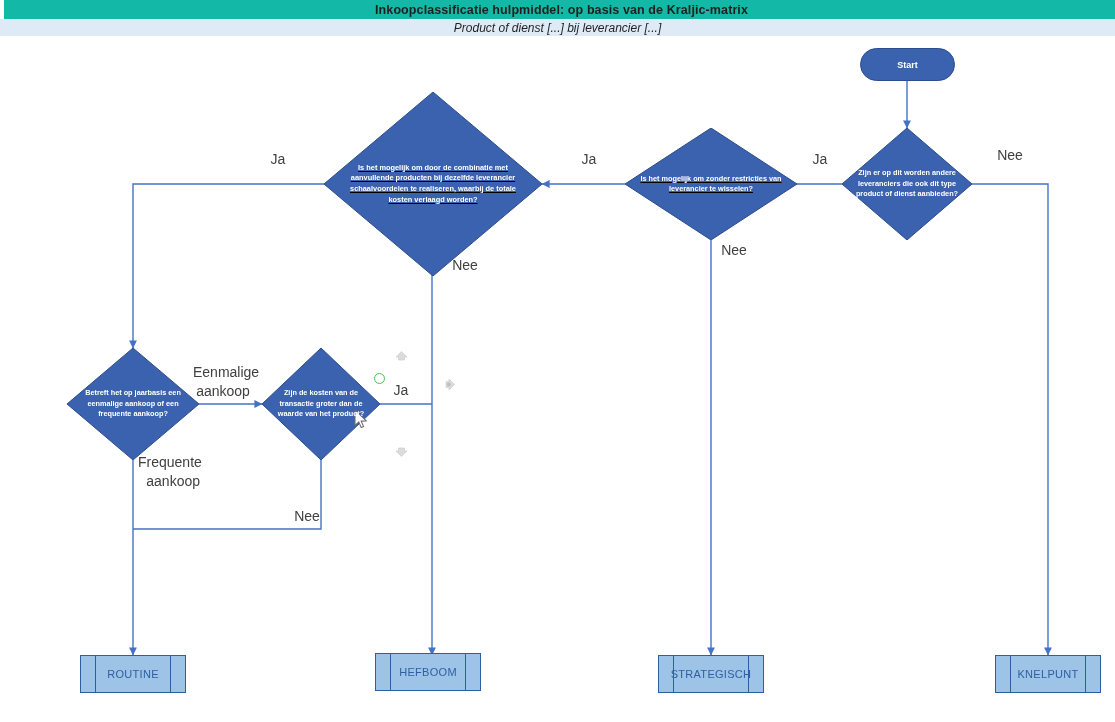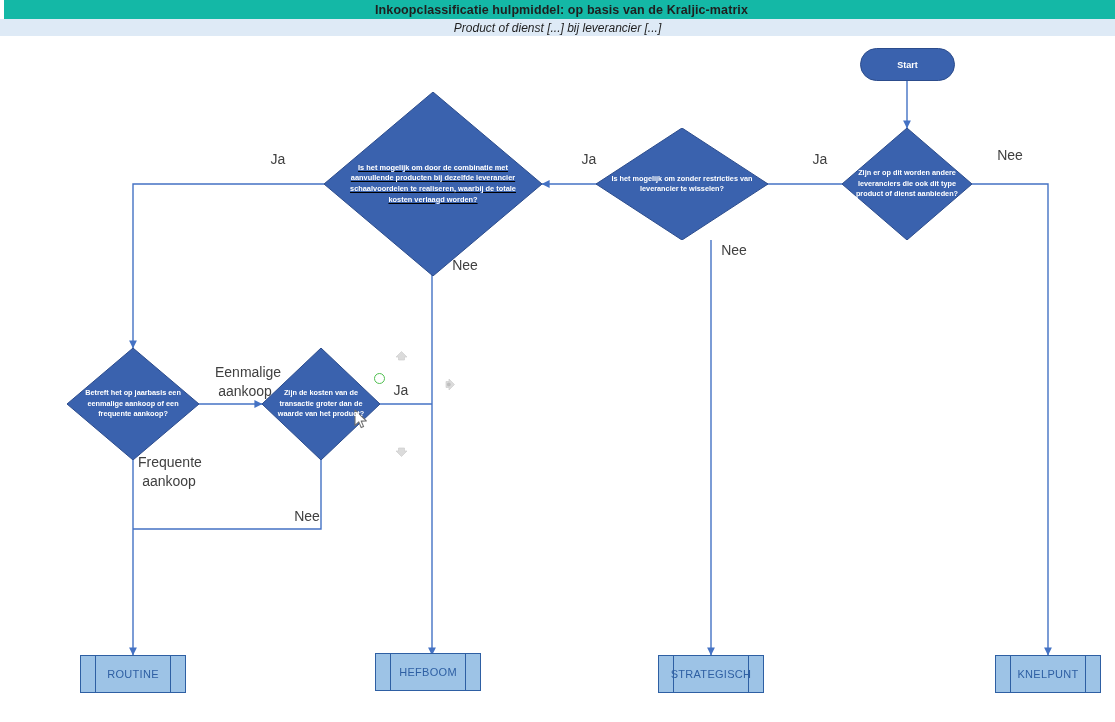--- a/index.html
+++ b/index.html
@@ -221,21 +221,21 @@
       <span>Start</span>
     </div>
 
     <div class="node diamond" style="left:812px; top:92px; width:130px; height:112px;">
       <svg class="dia-shape" viewBox="0 0 130 112" preserveAspectRatio="none">
         <polygon points="65,0 130,56 65,112 0,56" fill="#3A62AE" stroke="#2C4C8C" stroke-width="1"></polygon>
       </svg>
       <span class="dia-label">Zijn er op dit worden andere leveranciers die ook dit type product of dienst aanbieden?</span>
     </div>
 
-    <div class="node diamond" style="left:566px; top:92px; width:172px; height:112px;">
+    <div class="node diamond" style="left:595px; top:92px; width:172px; height:112px;text-decoration:underline;">
       <svg class="dia-shape" viewBox="0 0 172 112" preserveAspectRatio="none">
         <polygon points="86,0 172,56 86,112 0,56" fill="#3A62AE" stroke="#2C4C8C" stroke-width="1"></polygon>
       </svg>
       <span class="dia-label">Is het mogelijk om zonder restricties van leverancier te wisselen?</span>
     </div>
 
     <div class="node diamond big" style="left:294px; top:56px; width:218px; height:184px;text-decoration:underline;">
       <svg class="dia-shape" viewBox="0 0 218 184" preserveAspectRatio="none">
         <polygon points="109,0 218,92 109,184 0,92" fill="#3A62AE" stroke="#2C4C8C" stroke-width="1"></polygon>
       </svg>
@@ -285,24 +285,24 @@
     <div class="edge-label" style="left:962px; top:110px; width:36px;">Nee</div>
 
     <div class="edge-label" style="left:546px; top:114px; width:26px;">Ja</div>
 
     <div class="edge-label" style="left:688px; top:205px; width:32px;">Nee</div>
 
     <div class="edge-label" style="left:235px; top:114px; width:26px;">Ja</div>
 
     <div class="edge-label" style="left:419px; top:220px; width:32px;">Nee</div>
 
-    <div class="edge-label" style="left:185px; top:327px; width:60px;">Eenmalige
+    <div class="edge-label" style="left:163px; top:327px; width:60px;">Eenmalige
 aankoop</div>
 
-    <div class="edge-label" style="left:108px; top:417px; width:62px; text-align:center;">Frequente
+    <div class="edge-label" style="left:108px; top:417px; width:62px; text-align:right;">Frequente
 aankoop</div>
 
     <div class="edge-label" style="left:360px; top:345px; width:22px;">Ja</div>
 
     <div class="edge-label" style="left:261px; top:471px; width:32px;">Nee</div>
 
     <div class="quick-arrow" style="left:364px; top:313px;">
       <svg viewBox="0 0 15 15">
         <path d="M7.5,2.5 L13,8 L10.5,8 L10.5,11 L4.5,11 L4.5,8 L2,8 z" fill="#BFBFBF" stroke="#A6A6A6" stroke-width="0.7"></path>
       </svg>

